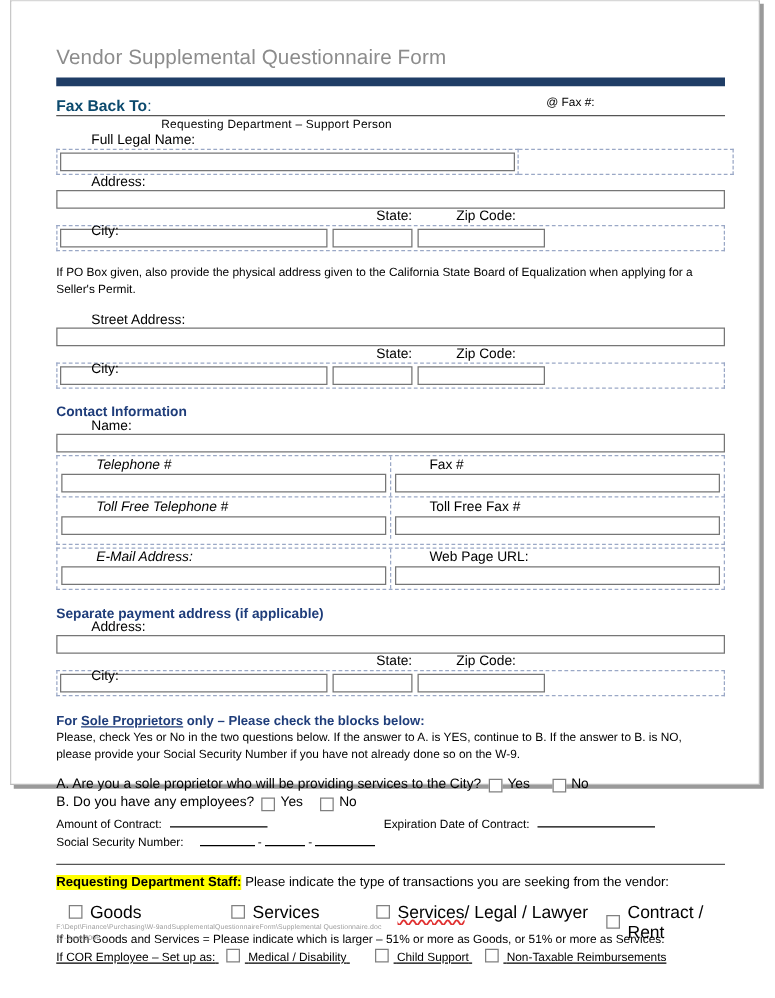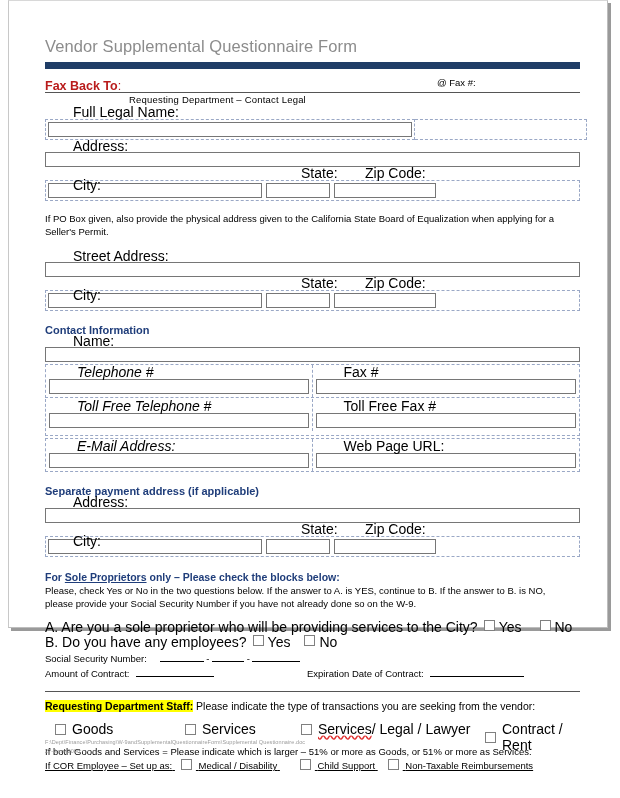--- a/index.html
+++ b/index.html
@@ -21,28 +21,28 @@
   .page-inner{position:absolute;left:36px;top:18px;width:542px;}
 
   
   .doc-title{
     font-size:16.5px;color:#8c8c8c;font-weight:400;
     letter-spacing:.1px;white-space:nowrap;padding-top:18px;
   }
   .title-rule{height:7px;background:#1f3d66;margin-top:6px;width:535px;}
 
   .faxback-row{position:relative;margin-top:7px;height:15px;}
-  .faxback-label{font-size:12.5px;font-weight:bold;color:#b91c1c;display:inline-block;}
+  .faxback-label{font-size:12.5px;font-weight:bold;color:#0c4a6e;display:inline-block;}
   .faxback-label .thin{font-weight:normal;}
   .atfax{position:absolute;left:392px;top:1px;font-size:9.5px;color:#000;}
   .hrule-thin{border-top:1px solid #555;margin-top:1px;width:535px;}
   .sub-caption{font-size:9.5px;color:#000;margin-top:1px;padding-left:84px;letter-spacing:.2px;}
 
   
-  .fld-label{font-size:14px;color:#000;line-height:11px;padding-left:28px;}
+  .fld-label{font-size:11px;color:#000;line-height:11px;padding-left:28px;}
   .solidbox{border:1px solid #767676;background:#fff;height:15px;box-sizing:border-box;}
 
   
   .fln-wrap{display:flex;gap:0;margin-top:1px;}
   .fln-left{width:370px;border:1px dashed #9aa8c6;padding:2px;box-sizing:border-box;}
   .fln-right{flex:1;border:1px dashed #9aa8c6;border-left:none;box-sizing:border-box;}
 
   
   .csz-labels{position:relative;height:12px;margin-top:1px;}
   .csz-labels .l-city{position:absolute;left:0;top:12px;}
@@ -63,21 +63,21 @@
   .sec-head-sole u{text-decoration:underline;}
 
   
   .two-col{display:flex;border:1px dashed #9aa8c6;box-sizing:border-box;margin-top:1px;}
   .two-col .col{width:50%;box-sizing:border-box;padding:2px 3px 3px 3px;}
   .two-col .col.left{border-right:1px dashed #9aa8c6;font-style:italic;}
   .two-col .col .fld-label{margin-bottom:1px;}
   .two-col .inbox{border:1px solid #767676;height:15px;background:#fff;box-sizing:border-box;}
 
   
-  .qline{font-size:14px;color:#000;line-height:14px;margin-top:3px;display:flex;align-items:flex-start;flex-wrap:wrap;}
+  .qline{font-size:11px;color:#000;line-height:14px;margin-top:3px;display:flex;align-items:flex-end;flex-wrap:wrap;}
   .cbx{display:inline-block;width:9px;height:9px;border:1px solid #808080;background:#fff;
        box-shadow:inset 0 0 0 1px #fff;margin:0 4px 0 6px;vertical-align:-1px;flex:none;}
   .blankline{display:inline-block;border-bottom:1px solid #000;height:10px;}
 
   .contract-row{position:relative;font-size:9.5px;margin-top:2px;height:13px;}
   .contract-row .exp{position:absolute;left:262px;top:0;}
 
   
   .staff-rule{border-top:1px solid #555;margin-top:12px;width:535px;}
   .staff-head{font-size:10.5px;margin-top:8px;color:#000;}
@@ -100,21 +100,21 @@
     <div class="page-inner">
 
       <div class="doc-title">Vendor Supplemental Questionnaire Form</div>
       <div class="title-rule"></div>
 
       <div class="faxback-row">
         <span class="faxback-label"><span>Fax Back To</span><span class="thin">:</span></span>
         <span class="atfax">@ Fax #:</span>
       </div>
       <div class="hrule-thin"></div>
-      <div class="sub-caption">Requesting Department    –    Contact Legal</div>
+      <div class="sub-caption">Requesting Department    –    Support Person</div>
 
       <div class="fld-label" style="margin-top:2px;">Full Legal Name:</div>
       <div class="fln-wrap">
         <div class="fln-left">
           <div class="solidbox"></div>
         </div>
         <div class="fln-right"></div>
       </div>
 
       <div class="fld-label" style="margin-top:1px;">Address:</div>
@@ -218,38 +218,38 @@
         <span class="cbx" style="margin-left:18px;"></span>
         <span>No</span>
       </div>
 
       <div class="qline" style="margin-top:1px;">
         <span>B.  Do you have any employees?</span>
         <span class="cbx"></span>
         <span>Yes</span>
         <span class="cbx" style="margin-left:14px;"></span>
         <span>No</span>
+      </div>
+
+      <div class="contract-row">
+        <span>Amount of Contract:</span>
+        <span class="blankline" style="width:78px;margin-left:4px;"></span>
+        <span class="exp">
+          <span>Expiration Date of Contract:</span>
+          <span class="blankline" style="width:94px;margin-left:4px;"></span>
+        </span>
       </div>
 
       <div class="contract-row">
         <span>Social Security Number:</span>
         <span class="blankline" style="width:44px;margin-left:10px;"></span>
         <span>-</span>
         <span class="blankline" style="width:32px;"></span>
         <span>-</span>
         <span class="blankline" style="width:48px;"></span>
-      </div>
-
-      <div class="contract-row">
-        <span>Amount of Contract:</span>
-        <span class="blankline" style="width:78px;margin-left:4px;"></span>
-        <span class="exp">
-          <span>Expiration Date of Contract:</span>
-          <span class="blankline" style="width:94px;margin-left:4px;"></span>
-        </span>
       </div>
 
       <div class="staff-rule"></div>
       <div class="staff-head"><b class="hl">Requesting Department Staff:</b><span> Please indicate the type of transactions you are seeking from the vendor:</span></div>
 
       <div class="staff-cbrow">
         <span class="item" style="left:10px;">
           <span class="cbx"></span>
           <span>Goods</span>
         </span>

